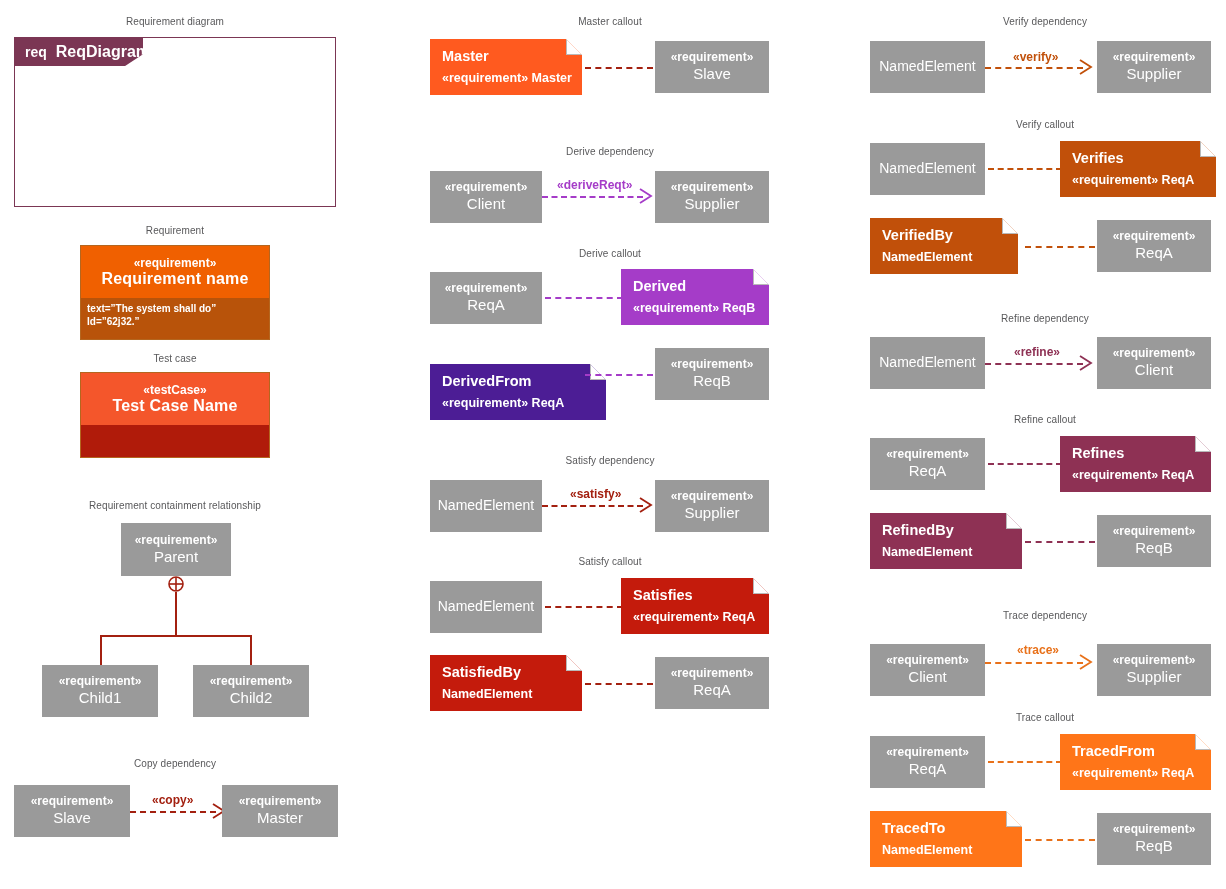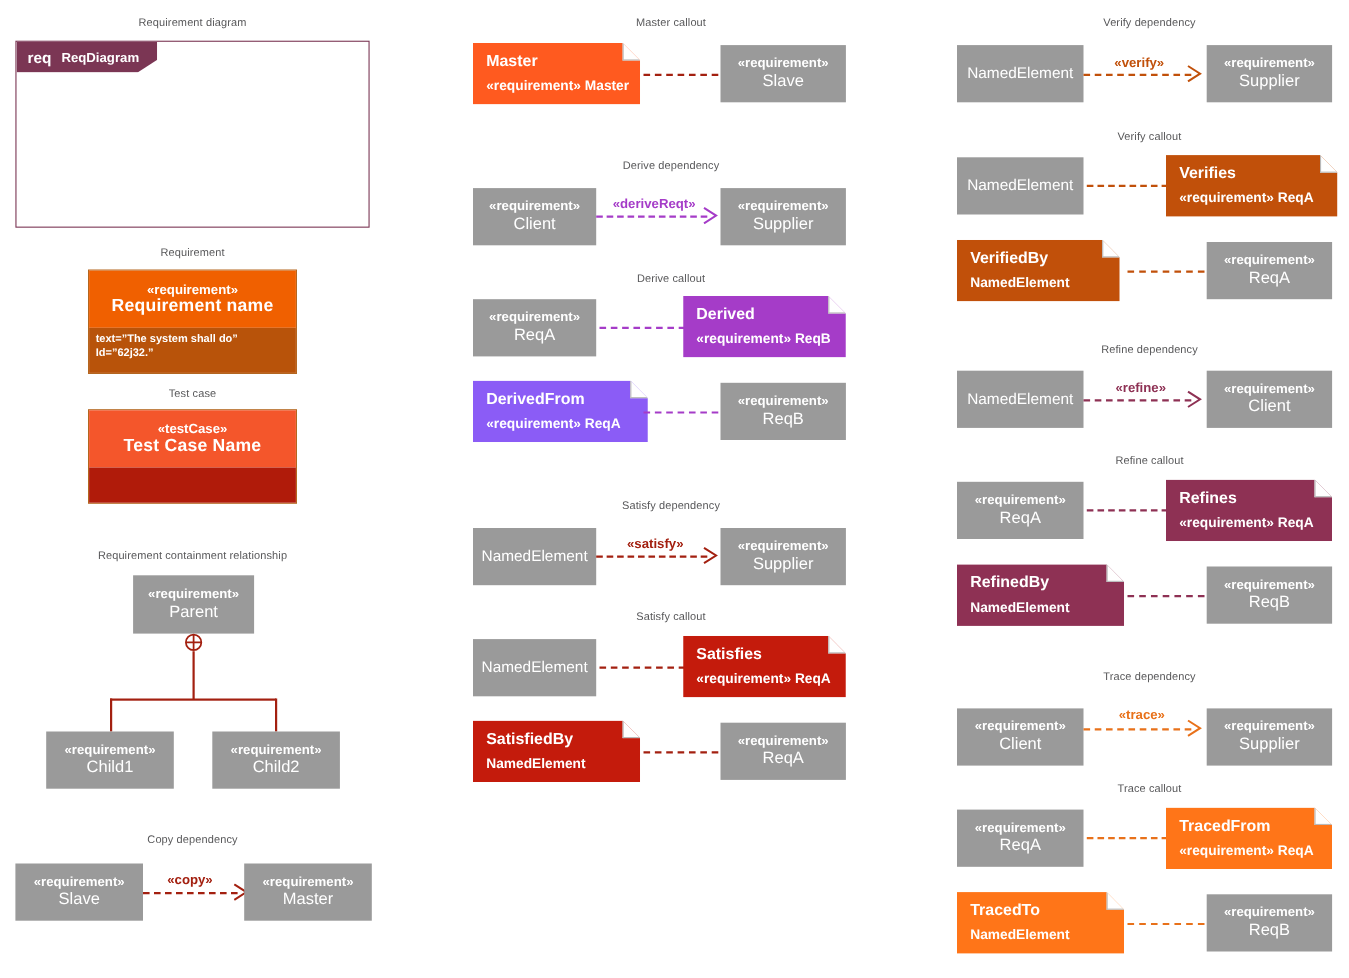--- a/index.html
+++ b/index.html
@@ -128,21 +128,21 @@
     background: #7b3654;
     color: #ffffff;
     display: flex;
     align-items: center;
     gap: 9px;
     padding: 0 16px 0 10px;
     box-sizing: border-box;
     clip-path: polygon(0 0, 100% 0, 100% 58%, 86% 100%, 0 100%);
   }
   #req-frame .tab .kw { font-size: 14px; font-weight: bold; }
-  #req-frame .tab .nm { font-size: 12px; font-weight: bold; }
+  #req-frame .tab .nm { font-size: 16px; font-weight: bold; }
 
   
   .cross-sym { position: absolute; }
 </style>
 </head>
 <body>
 
 <div class="caption" style="left:0;top:16px;width:350px;">Requirement diagram</div>
 
 <div id="req-frame" class="abs" style="left:14px;top:37px;width:322px;height:170px;">
@@ -256,21 +256,21 @@
   <span class="stereo">«requirement»</span>
   <span class="nm">ReqA</span>
 </div>
 <div class="dashline" style="left:545px;top:297px;width:78px;border-color:#a53cc8;"></div>
 <div class="callout" style="left:621px;top:269px;width:148px;height:56px;background:#a53cc8;">
   <div class="fold"></div>
   <div class="ctitle">Derived</div>
   <div class="csub">«requirement» ReqB</div>
 </div>
 
-<div class="callout" style="left:430px;top:346px;width:159px;height:56px;background:#8b5cf6;">
+<div class="callout" style="left:430px;top:364px;width:176px;height:56px;background:#4c1d95;">
   <div class="fold"></div>
   <div class="ctitle">DerivedFrom</div>
   <div class="csub">«requirement» ReqA</div>
 </div>
 <div class="dashline" style="left:585px;top:374px;width:68px;border-color:#a53cc8;"></div>
 <div class="gbox" style="left:655px;top:348px;width:114px;height:52px;">
   <span class="stereo">«requirement»</span>
   <span class="nm">ReqB</span>
 </div>
 

